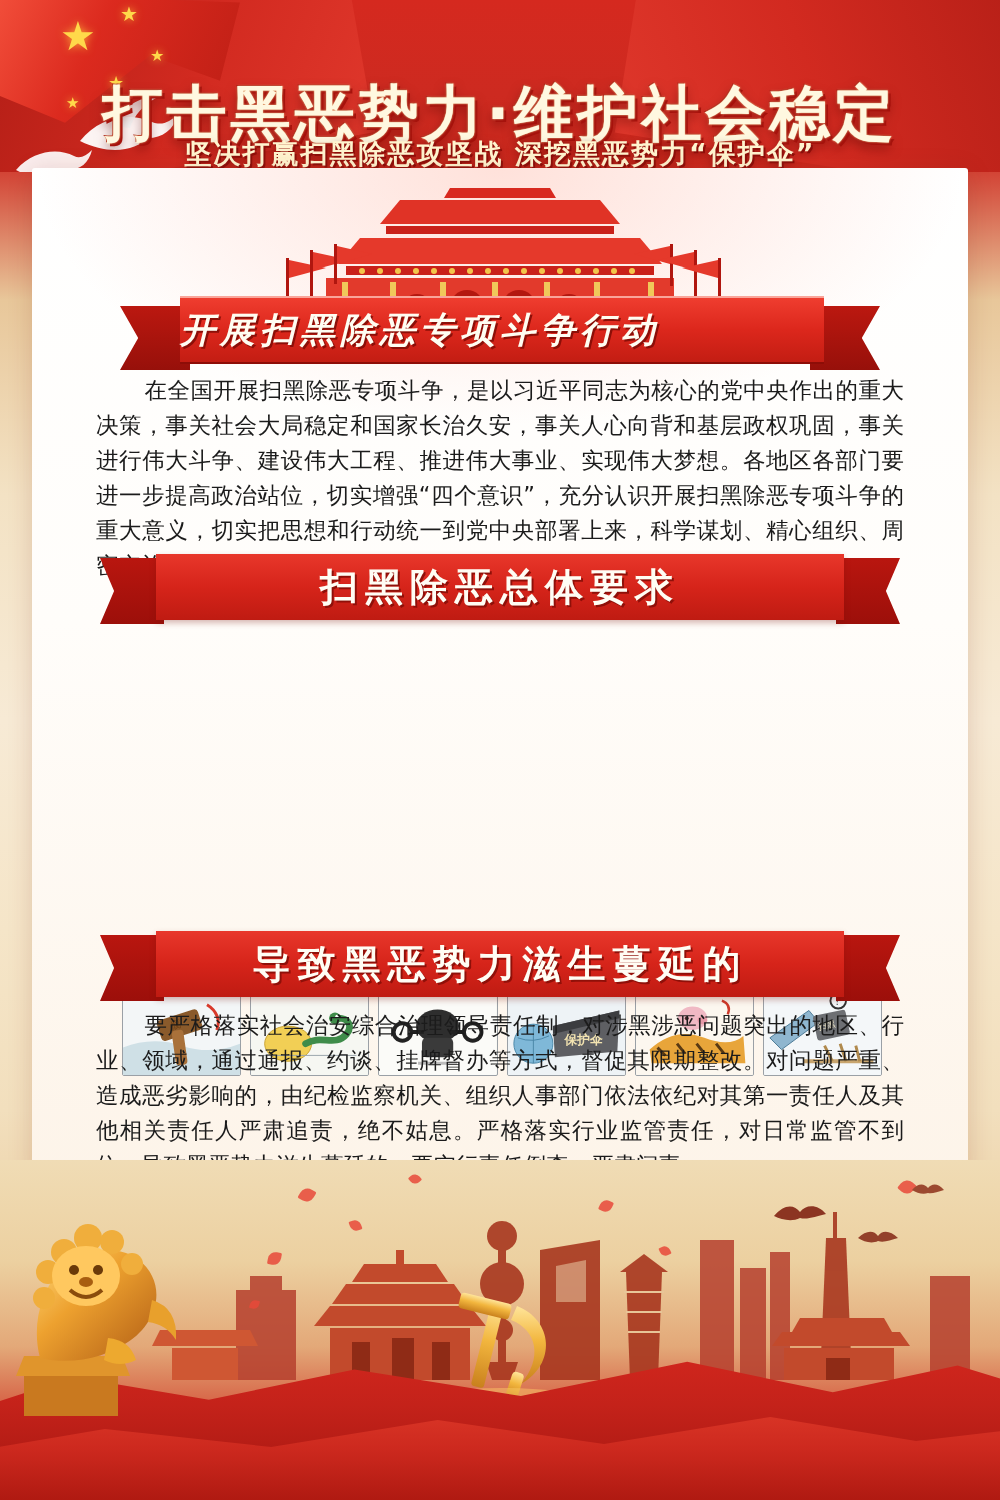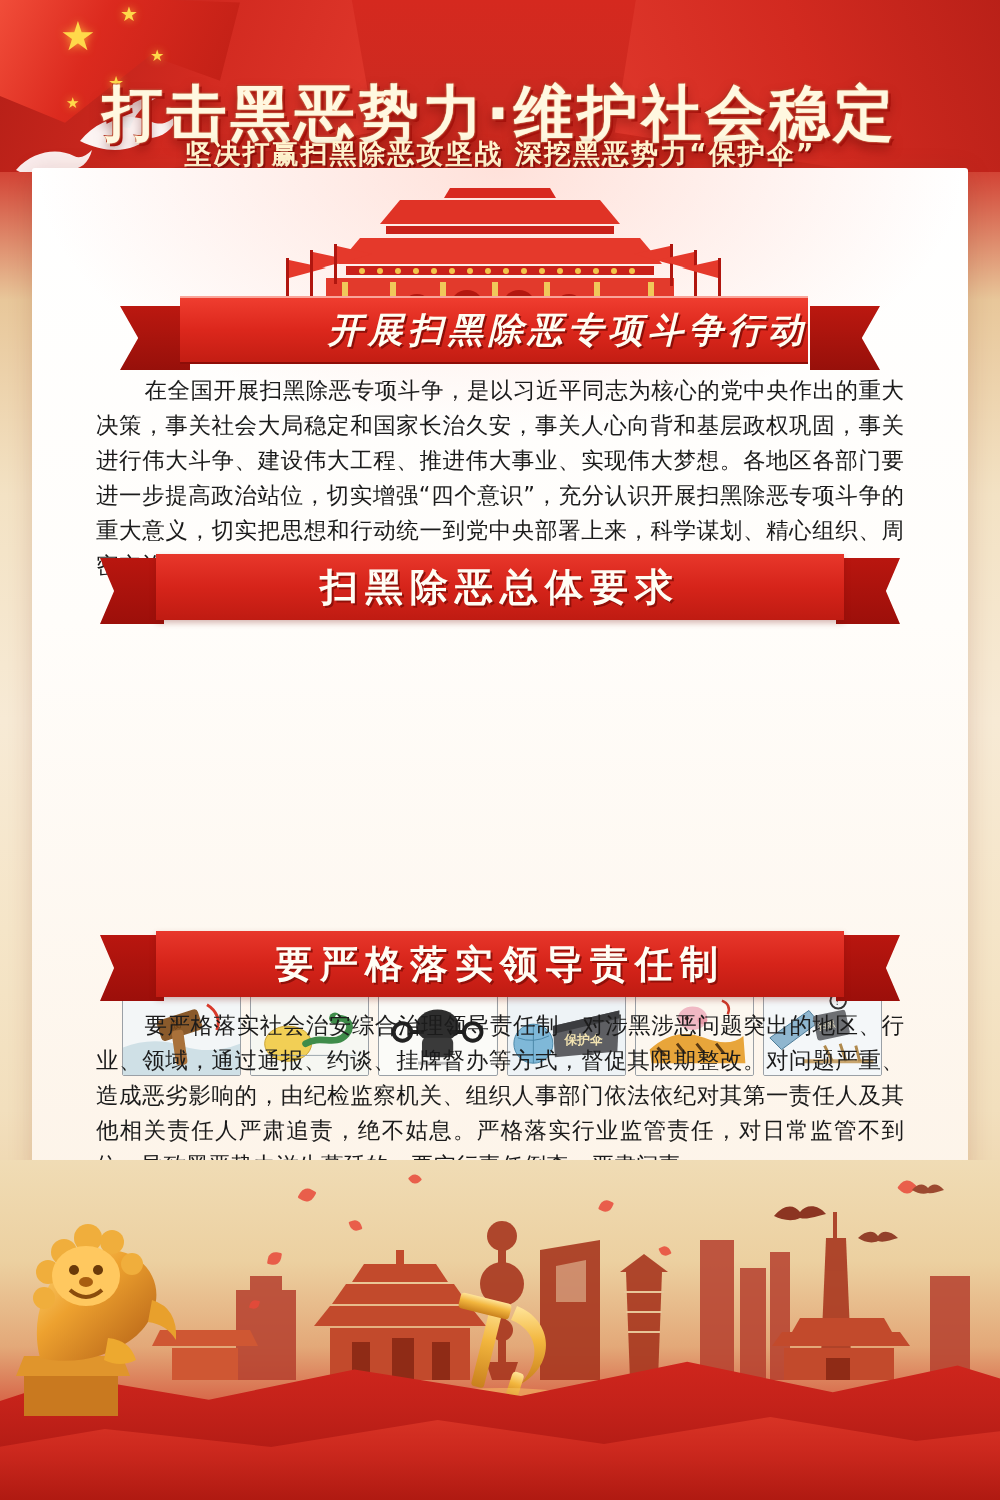--- a/index.html
+++ b/index.html
@@ -109,23 +109,23 @@
   .ribbon .tail.right{right:0;clip-path:polygon(0 0,100% 0,78% 50%,100% 100%,0 100%);}
   .ribbon.wide{width:800px;height:66px;}
   .ribbon.wide .body{height:66px;}
   .ribbon.wide .body span{font-size:38px;letter-spacing:7px;}
   .ribbon.wide .tail{height:66px;}
 
   .ribbon-hero{
     position:absolute;left:50%;transform:translateX(-50%);top:128px;width:760px;height:64px;
   }
   .ribbon-hero .body{
-    position:absolute;left:60px;right:72px;top:0;height:64px;
+    position:absolute;left:60px;right:56px;top:0;height:64px;
     background:linear-gradient(180deg,#ef3d2f 0%,#dc271c 50%,#c31d13 100%);
-    display:flex;align-items:center;justify-content:flex-end;
+    display:flex;align-items:center;justify-content:flex-start;
     border-top:2px solid #f9a59a;border-bottom:2px solid #8d0d07;
   }
   .ribbon-hero .body span{
     color:#fffdf2;font-size:35px;font-weight:bold;letter-spacing:5px;
     font-style:italic;
     text-shadow:2px 2px 0 #8c0f08;
   }
   .ribbon-hero .tail{
     position:absolute;top:10px;width:70px;height:64px;
     background:linear-gradient(180deg,#bb1810 0%,#97100a 100%);
@@ -370,21 +370,21 @@
           <path d="M40 76 L112 76" stroke="#c8a56f" stroke-width="4"></path>
           <path d="M62 60 L70 76 M78 58 L84 76 M94 60 L98 76" stroke="#b08a4e" stroke-width="3"></path>
         </svg>
       </div>
     </div>
 
     <div class="ribbon wide sec4" style="top:755px;">
       <div class="tail left"></div>
       <div class="tail right"></div>
       <div class="body">
-        <span>要严格落实领导责任制</span>
+        <span>导致黑恶势力滋生蔓延的</span>
       </div>
     </div>
 
     <div class="para" style="top:840px;">
       <span class="indent"></span><span>要严格落实社会治安综合治理领导责任制，对涉黑涉恶问题突出的地区、行业、领域，通过通报、约谈、挂牌督办等方式，督促其限期整改。对问题严重、造成恶劣影响的，由纪检监察机关、组织人事部门依法依纪对其第一责任人及其他相关责任人严肃追责，绝不姑息。严格落实行业监管责任，对日常监管不到位，导致黑恶势力滋生蔓延的，要实行责任倒查，严肃问责。</span>
     </div>
   </div>
 
   <div class="bottom">
     <div class="sky"></div>

